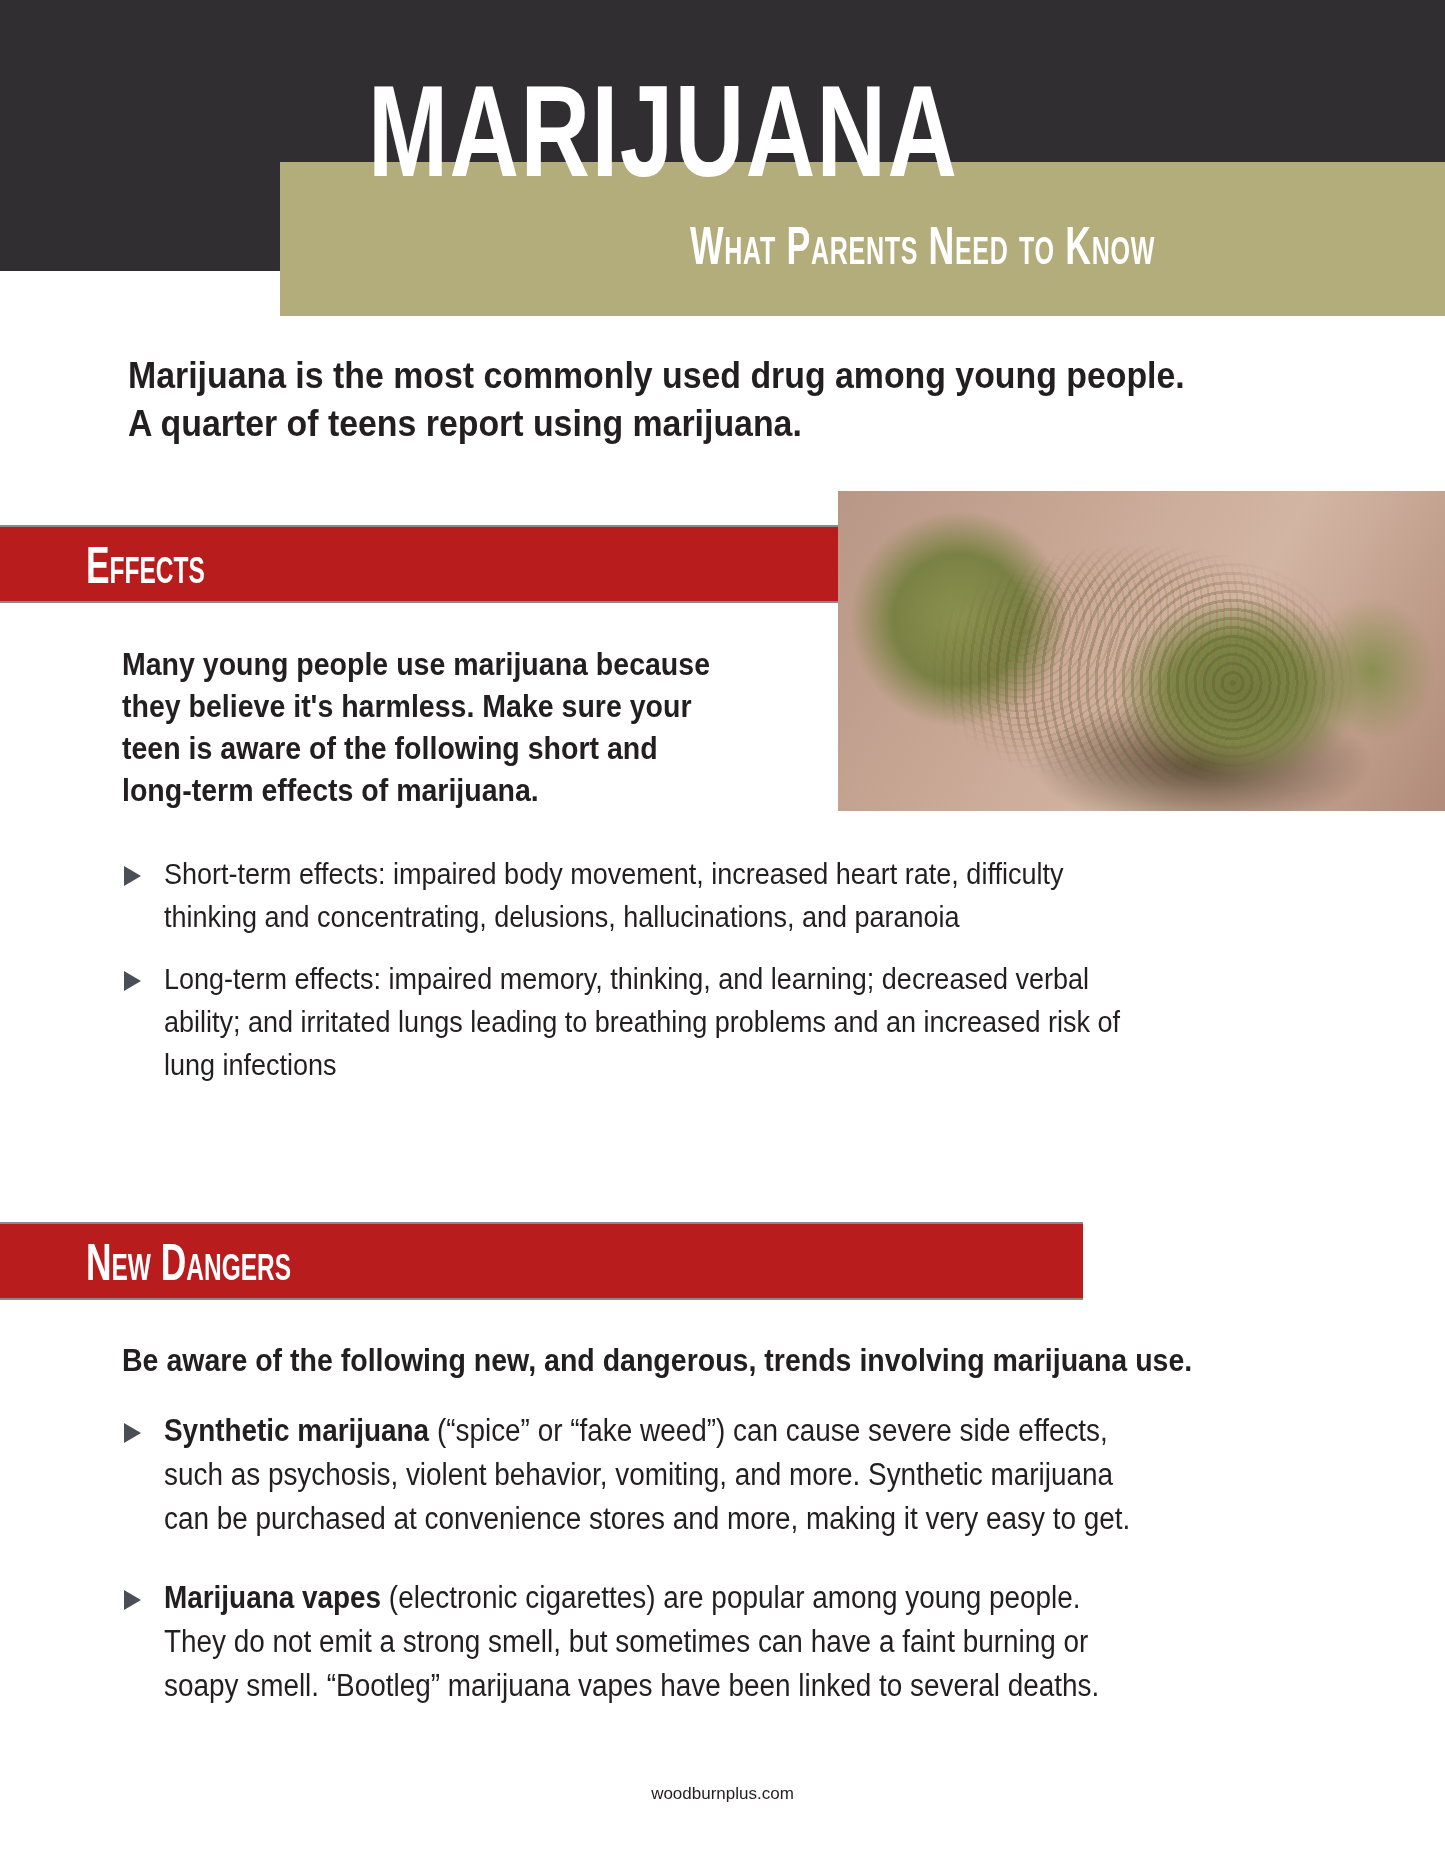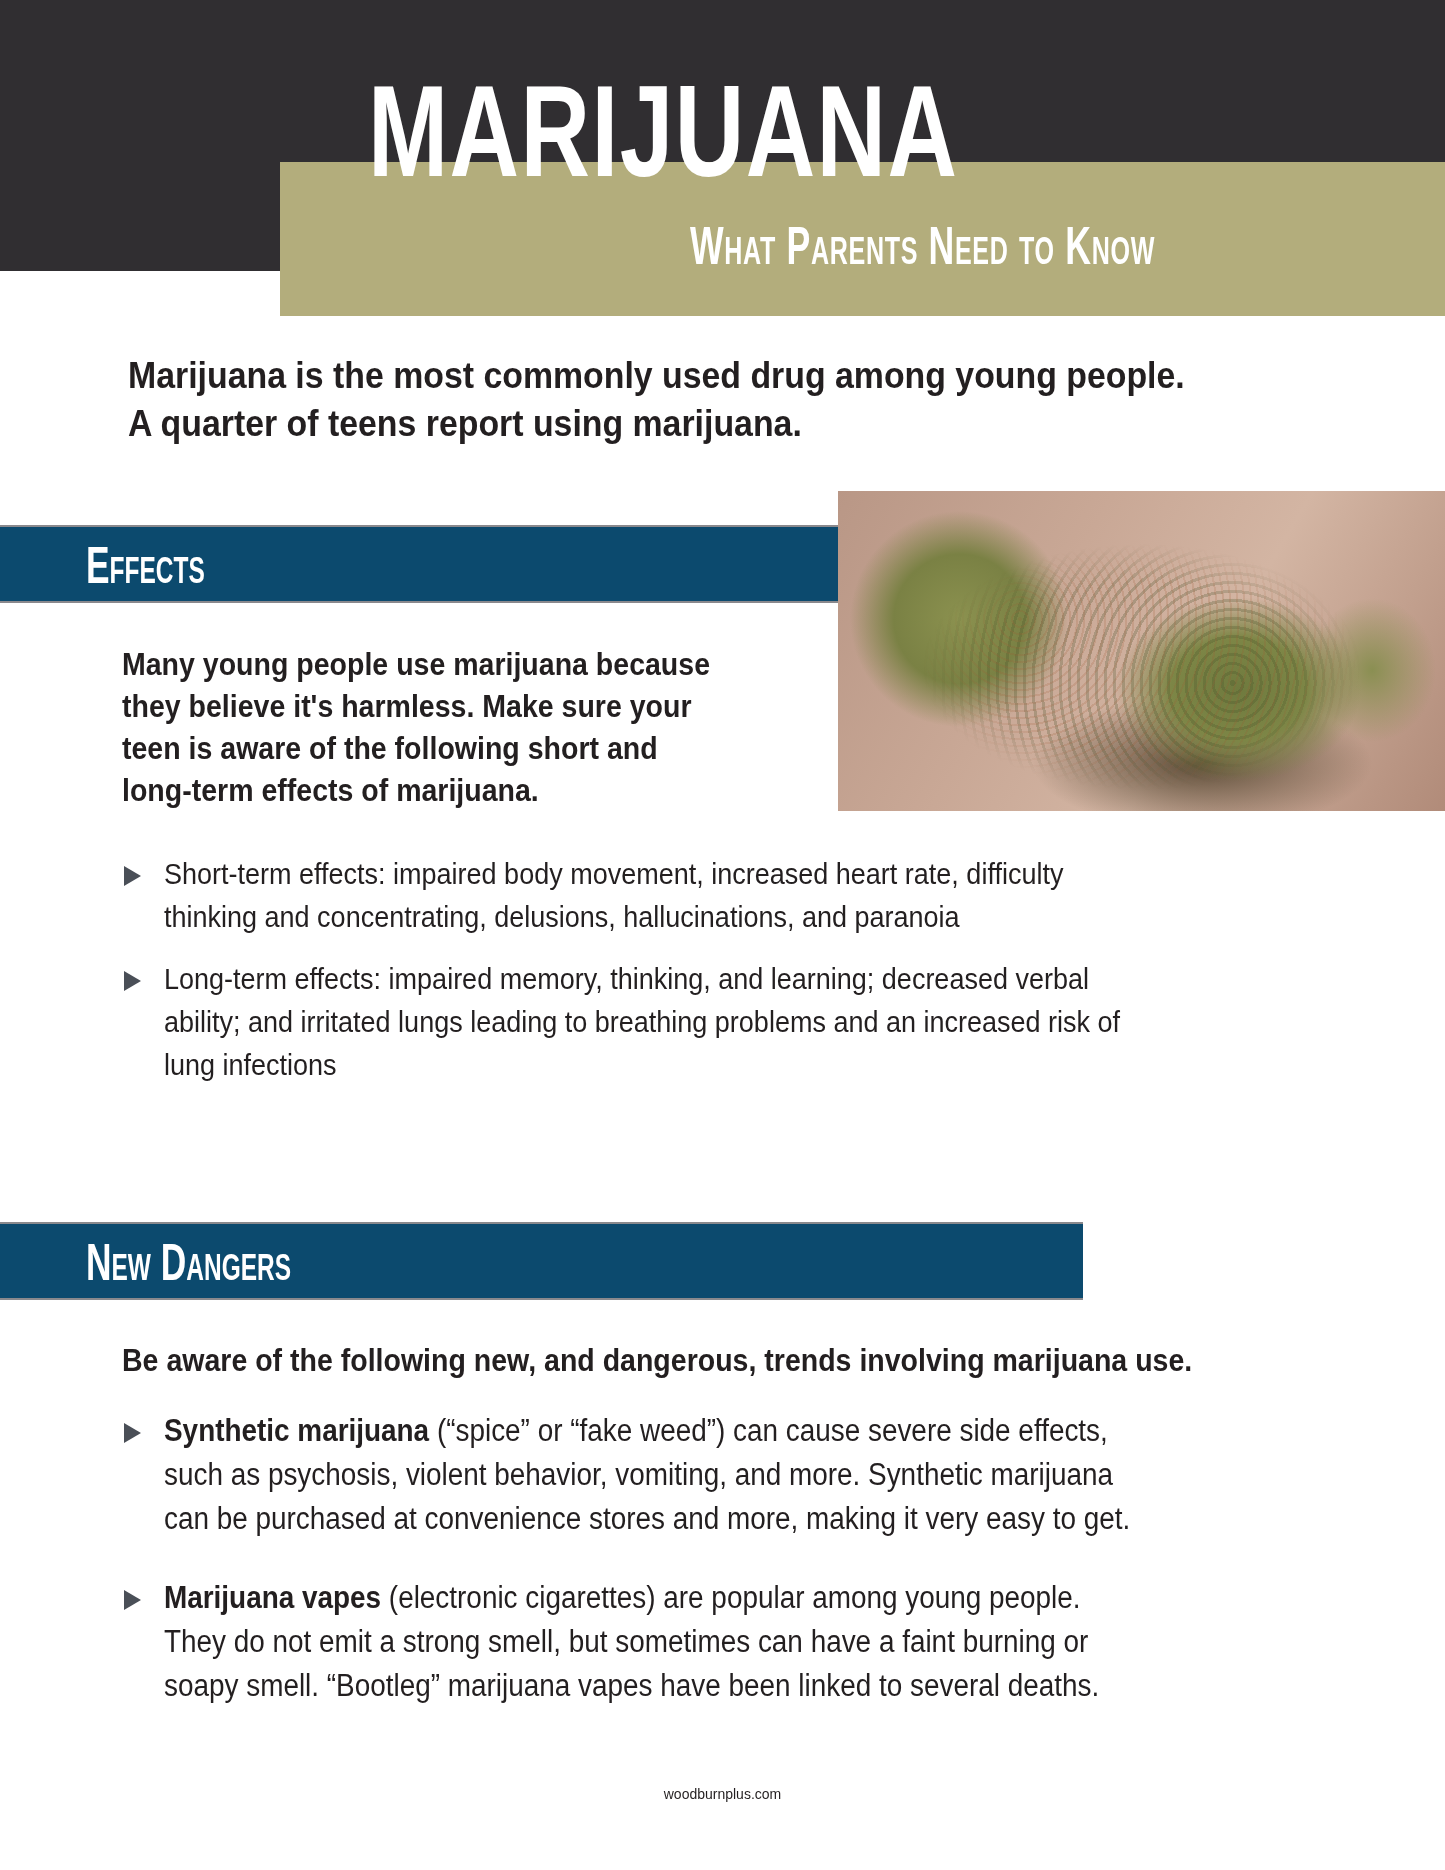--- a/index.html
+++ b/index.html
@@ -34,21 +34,21 @@
     .intro {
       position: absolute; left: 128px; top: 352px; width: 1250px;
       font-family: "Liberation Sans", sans-serif; font-weight: bold;
       font-size: 36px; line-height: 48px; color: #231f20;
       transform: scaleX(0.94); transform-origin: left top;
     }
     .intro span { display: block; white-space: nowrap; }
 
     .section-banner {
       position: absolute; left: 0; height: 78px;
-      background: #0c4a6e;
+      background: #b91c1c;
       border-top: 2px solid #8a898d; border-bottom: 2px solid #8a898d;
     }
     .section-banner .label {
       position: absolute; left: 86px; top: 14px;
       font-family: "Liberation Sans", sans-serif; font-weight: bold;
       font-size: 52px; line-height: 48px; color: #ffffff;
       font-variant: small-caps;
       transform: scaleX(0.68); transform-origin: left top;
       white-space: nowrap;
     }
@@ -109,21 +109,21 @@
       white-space: nowrap;
     }
     .b3 { top: 1409px; }
     .b4 { top: 1576px; }
     .b3 .text, .b4 .text { font-size: 31px; line-height: 44px; }
 
     .footer {
       position: absolute; left: 0; width: 1445px; top: 1784px;
       text-align: center;
       font-family: "Liberation Sans", sans-serif;
-      font-size: 14px; line-height: 20px; color: #231f20;
+      font-size: 17px; line-height: 20px; color: #231f20;
     }
   </style>
 </head>
 <body>
 
 <div class="header-dark"></div>
 <div class="header-olive"></div>
 <h1 class="main-title">MARIJUANA</h1>
 <div class="subtitle">What Parents Need to Know</div>
 

